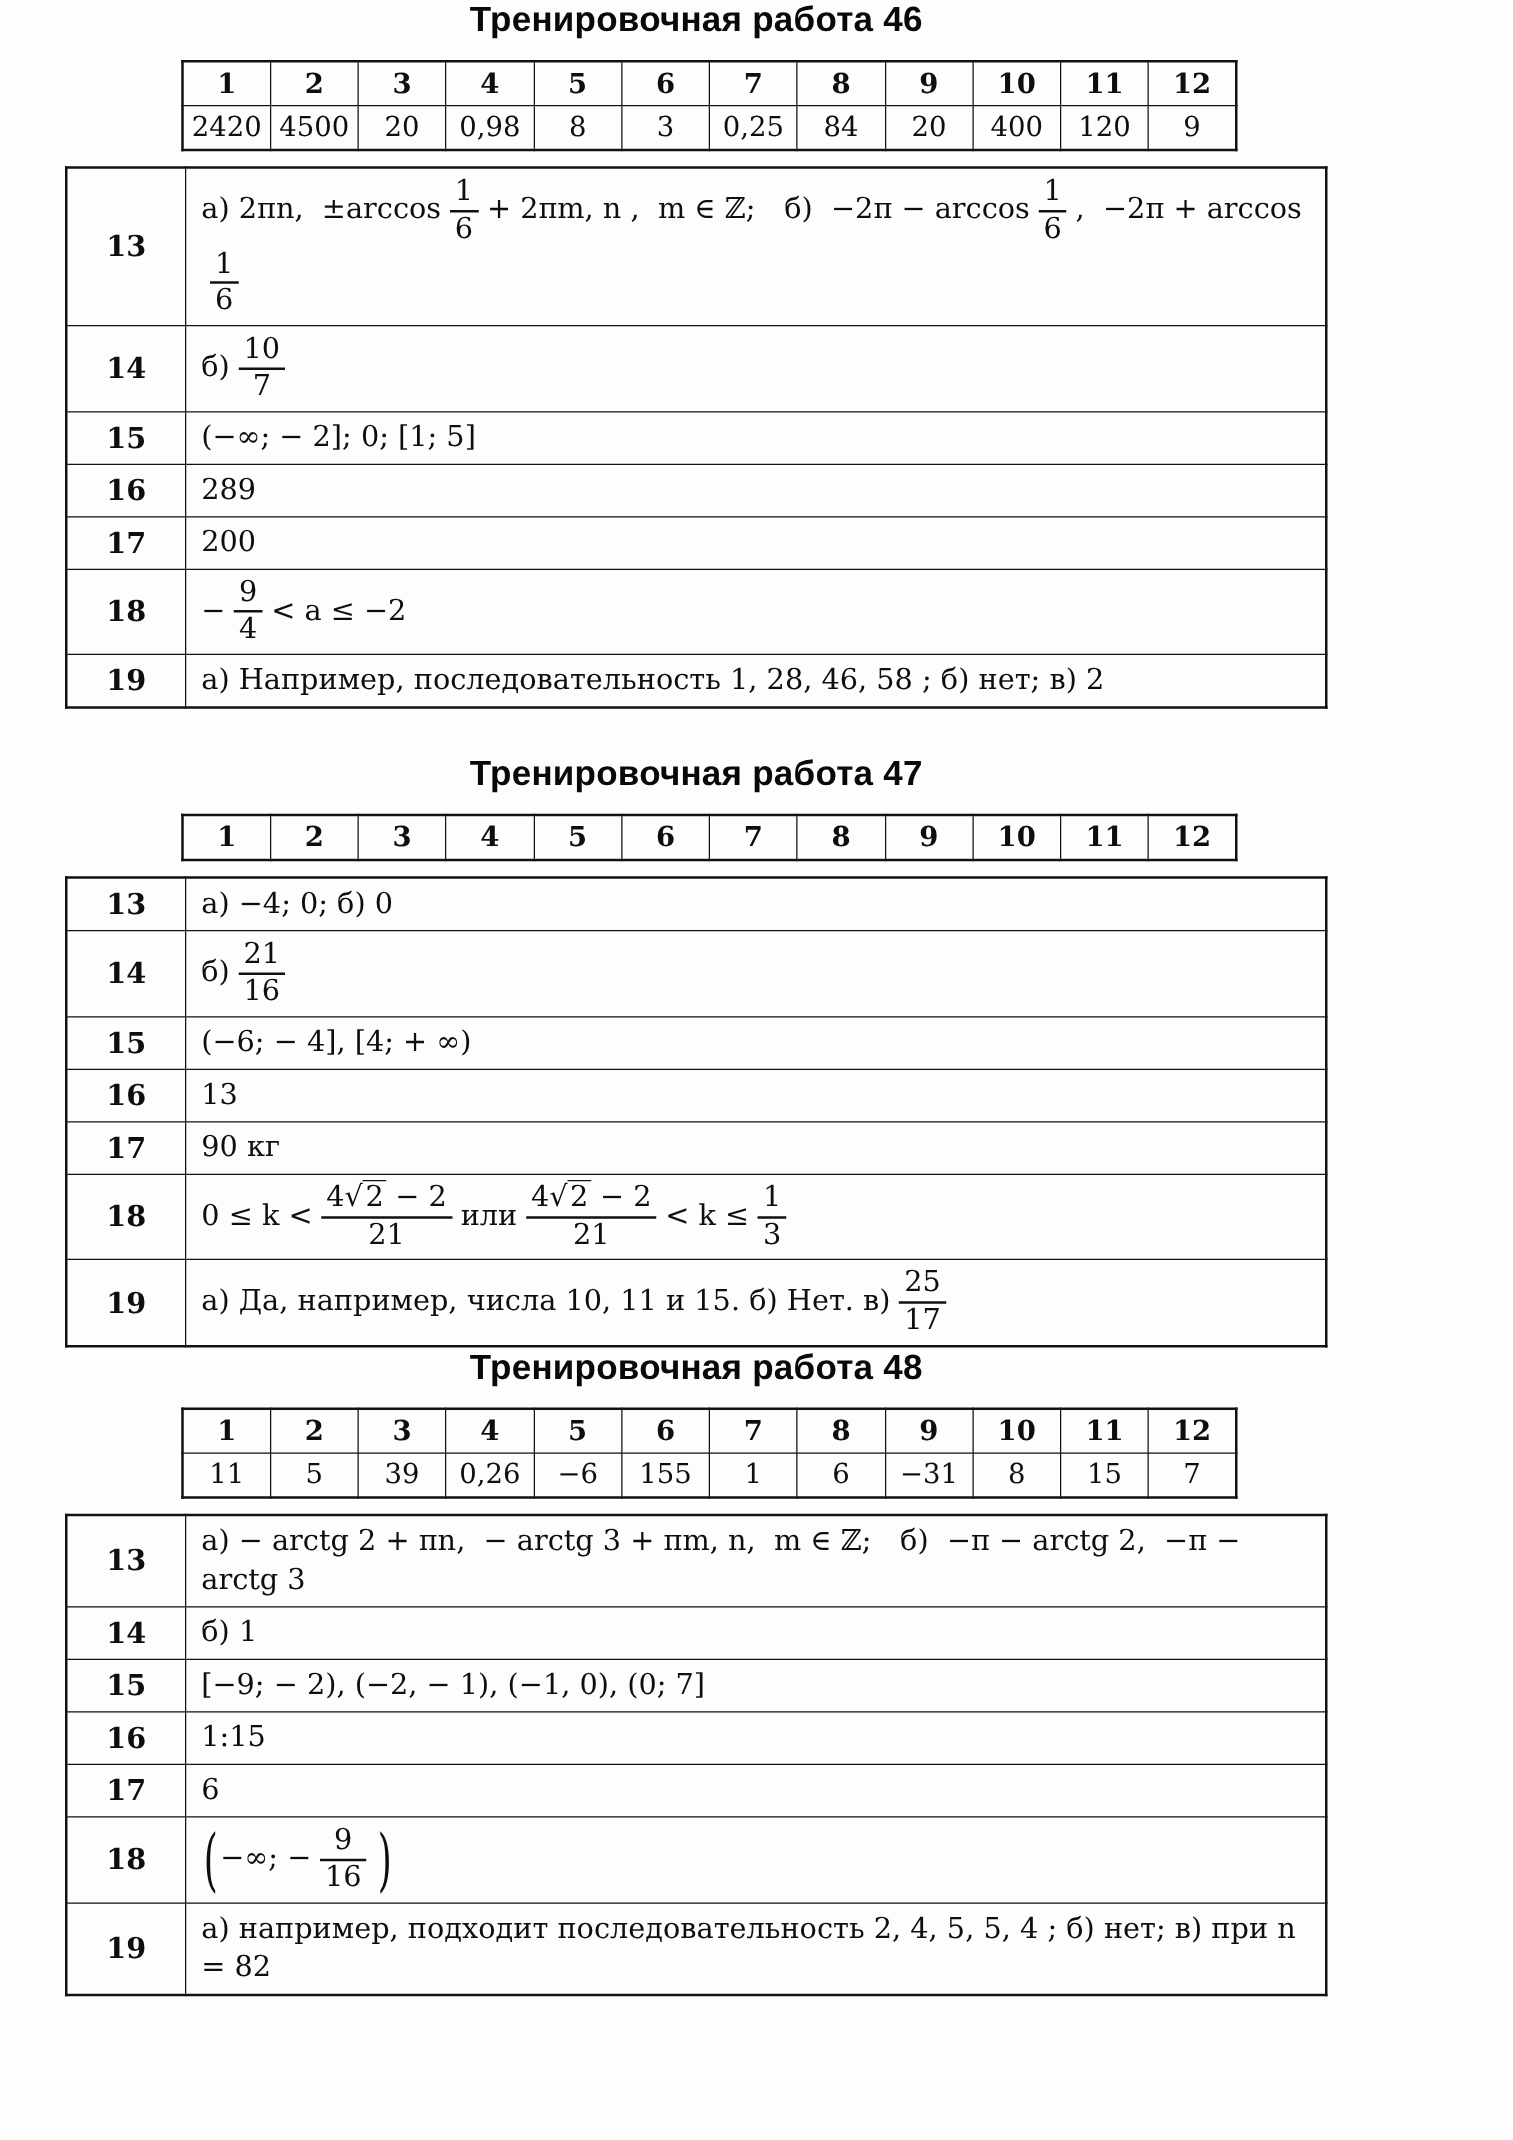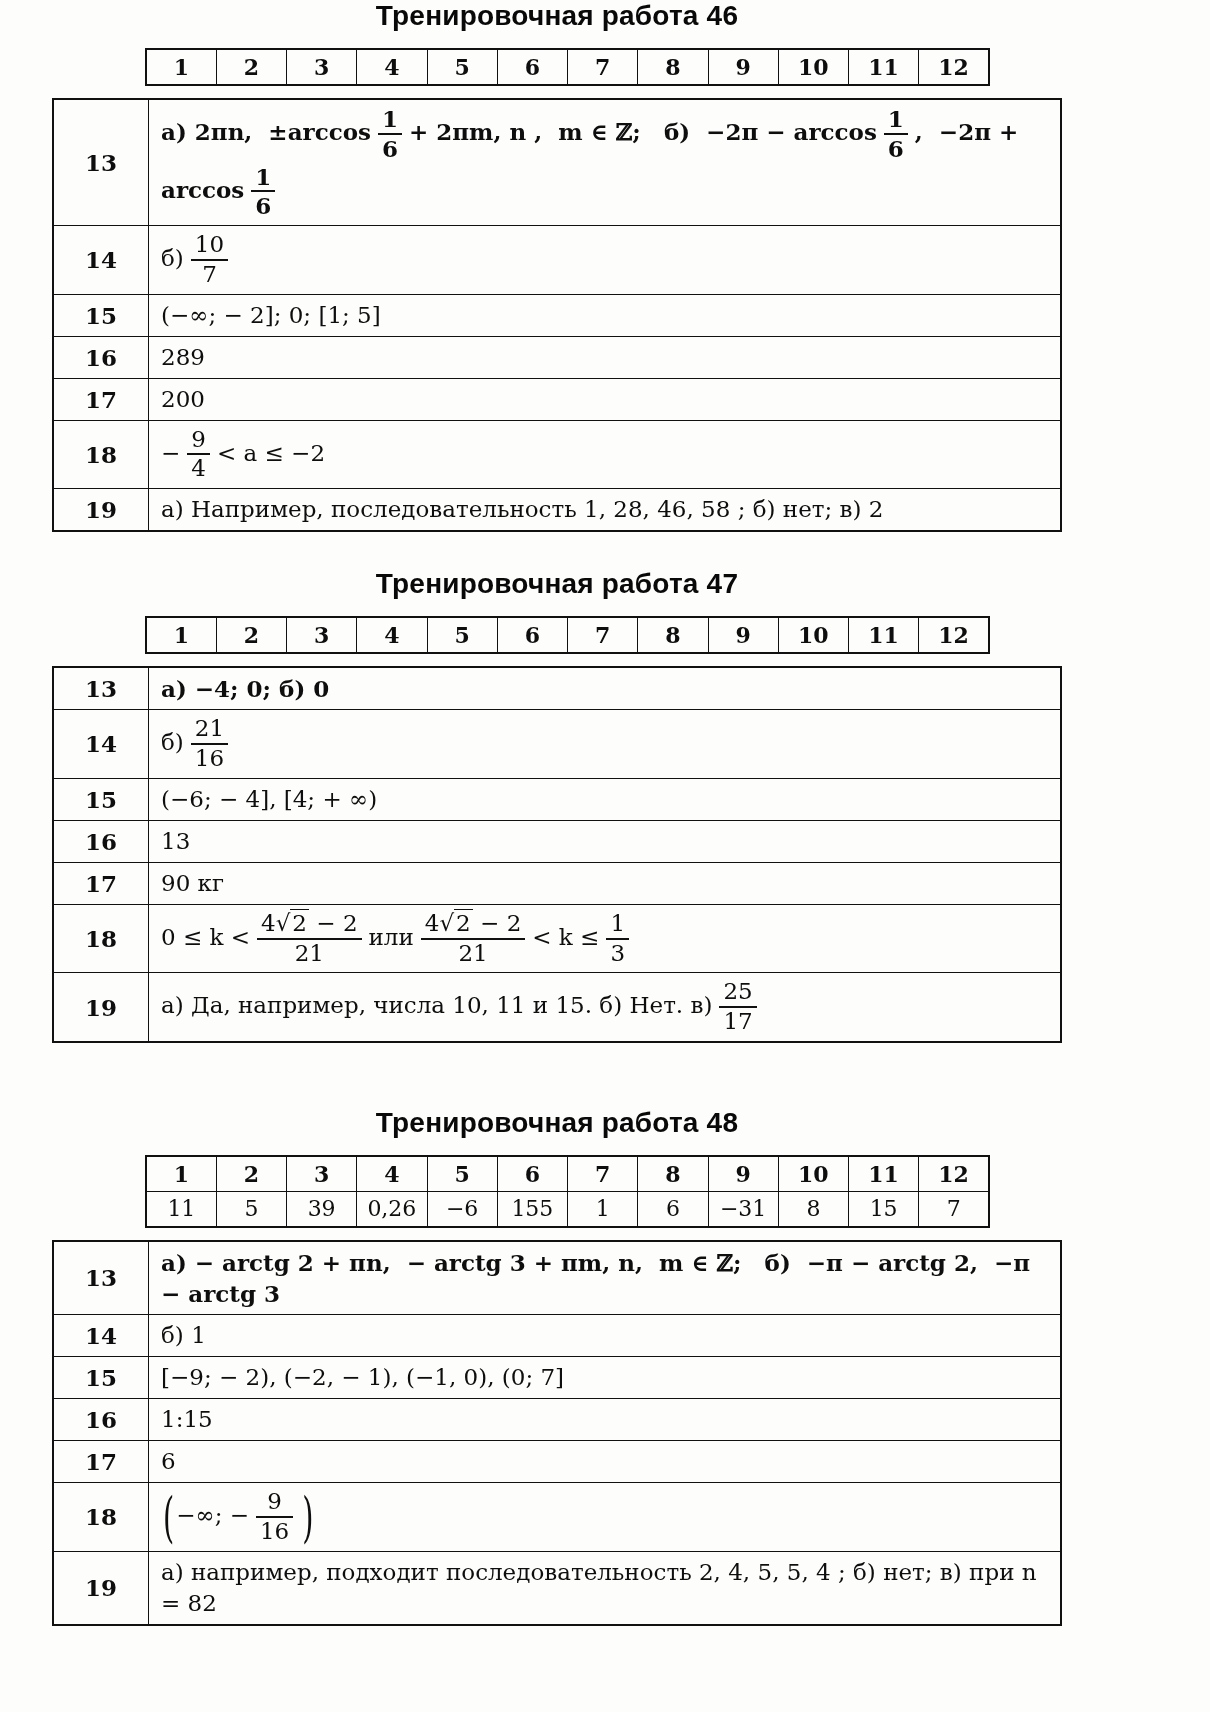--- a/index.html
+++ b/index.html
@@ -7,21 +7,21 @@
     width:1210px;height:1712px;background:#fdfdfc;color:#0e0e0e;
     font-family:"DejaVu Serif",serif;overflow:hidden;position:relative;
   }
   .content{width:1010px;margin-left:52px;}
   .sec-title{
     font-family:"Liberation Sans",sans-serif;font-weight:700;font-size:28px;
     text-align:center;margin:0 0 16px 0;letter-spacing:.2px;color:#090909;
   }
   .t46{}
   .t47{padding-top:36px;}
-  .t48{padding-top:64px;}
+  .t48{}
   table{border-collapse:collapse;}
   
   .grid-table{
     table-layout:fixed;width:845px;margin:0 0 12px 93px;
     border:2.5px solid #111;
   }
   .grid-table th,.grid-table td{
     border:1.8px solid #111;text-align:center;font-size:22px;
     height:32px;padding:1px 2px;
   }
@@ -29,21 +29,21 @@
   
   .ans-table{width:1010px;border:2.8px solid #111;}
   .ans-table th.num-cell{
     width:86px;border:1.8px solid #111;border-left:none;
     font-weight:700;font-size:23px;text-align:center;padding:6px 4px;
   }
   .ans-table td.content-cell{
     border:1.8px solid #111;border-right:none;
     font-size:23px;text-align:left;padding:5px 12px;line-height:1.35;
   }
-  .ans-table tr:first-child th,.ans-table tr:first-child td{border-top:none;font-weight:bold;}
+  .ans-table tr:first-child th,.ans-table tr:first-child td{border-top:none;}
   .ans-table tr:last-child th,.ans-table tr:last-child td{border-bottom:none;}
   .txt{white-space:pre-wrap;}
   .frac{
     display:inline-block;vertical-align:middle;text-align:center;
     margin:1px 7px;line-height:1.12;
   }
   .frac .num{display:block;padding:0 4px 1px;border-bottom:2px solid #111;}
   .frac .den{display:block;padding:1px 4px 0;}
   .sqrt .rad{border-top:1.8px solid #111;padding:0 2px;}
   .big{
@@ -66,20 +66,34 @@
             <th>3</th>
             <th>4</th>
             <th>5</th>
             <th>6</th>
             <th>7</th>
             <th>8</th>
             <th>9</th>
             <th>10</th>
             <th>11</th>
             <th>12</th>
+          </tr>
+      <tr>
+            <td>2420</td>
+            <td>4500</td>
+            <td>20</td>
+            <td>0,98</td>
+            <td>8</td>
+            <td>3</td>
+            <td>0,25</td>
+            <td>84</td>
+            <td>20</td>
+            <td>400</td>
+            <td>120</td>
+            <td>9</td>
           </tr>
     </tbody>
       </table>
     <table class="ans-table">
       <tbody>
           <tr>
             <th class="num-cell">13</th>
             <td class="content-cell"><span class="txt">а) 2πn,  ±arccos</span><span class="frac"><span class="num">1</span><span class="den">6</span></span><span class="txt">+ 2πm, n ,  m ∈ ℤ;</span><span class="txt">  б)  −2π − arccos</span><span class="frac"><span class="num">1</span><span class="den">6</span></span><span class="txt">,  −2π + arccos</span><span class="frac"><span class="num">1</span><span class="den">6</span></span></td>
           </tr>
           <tr>

